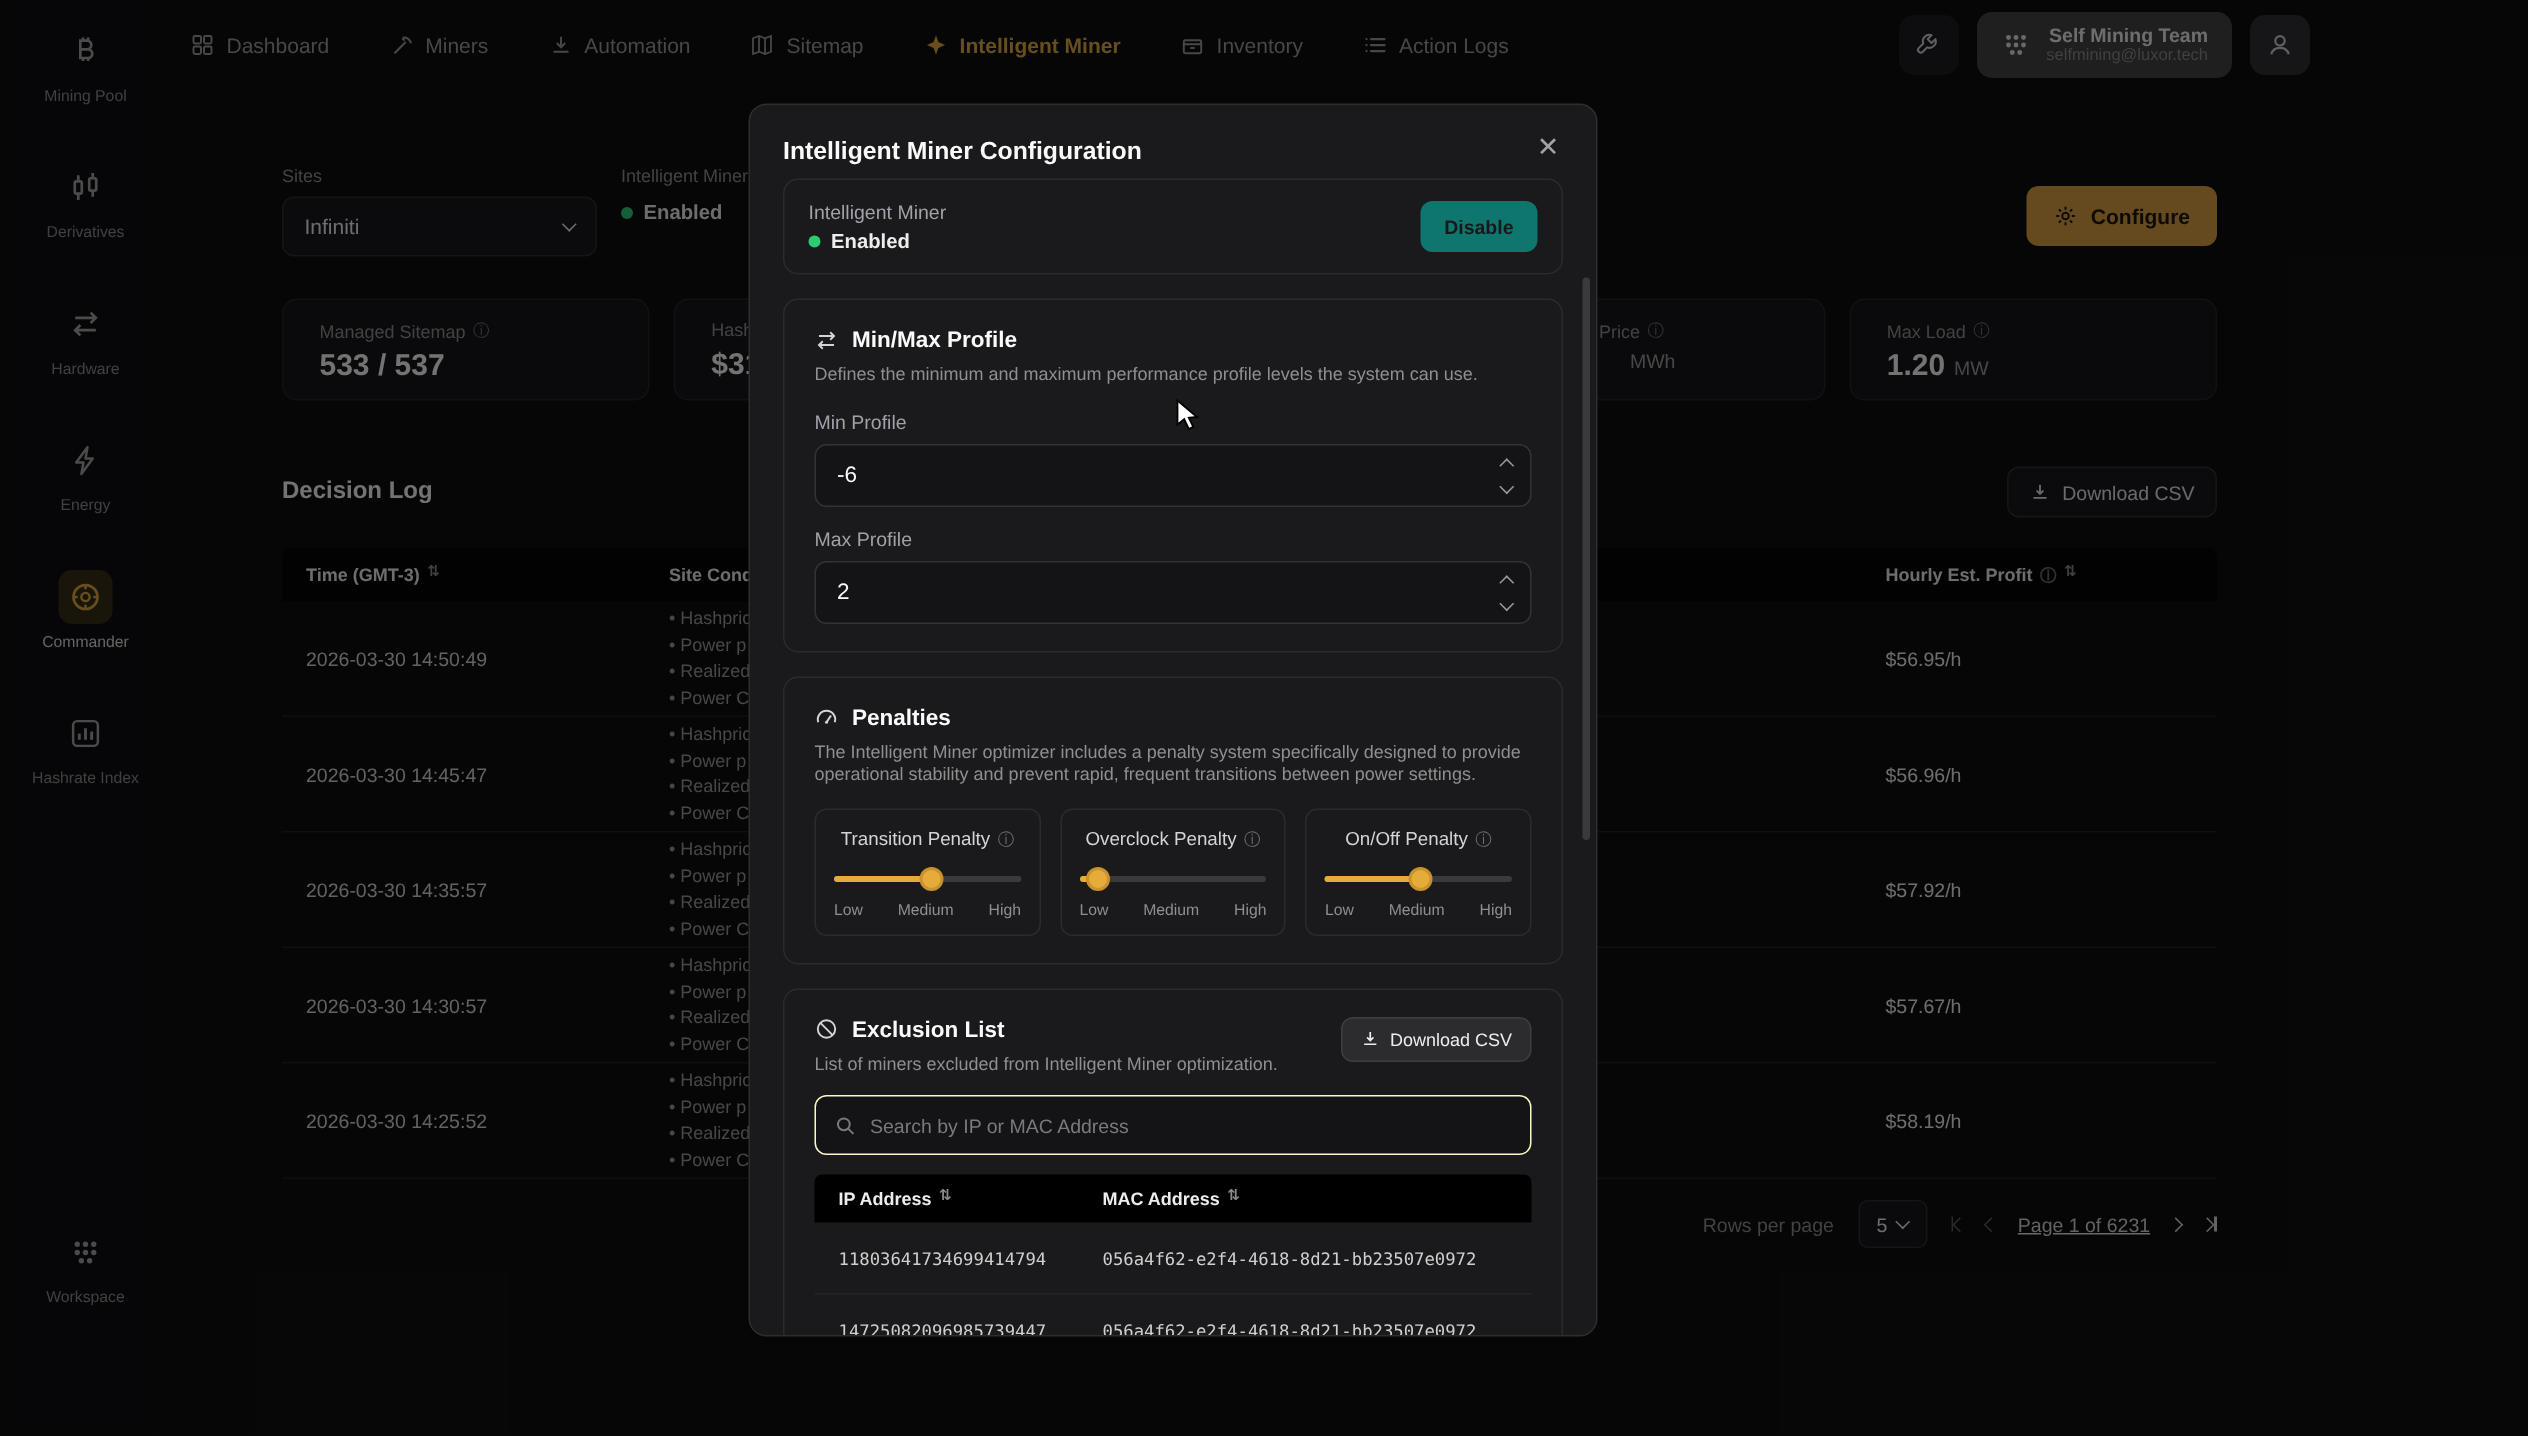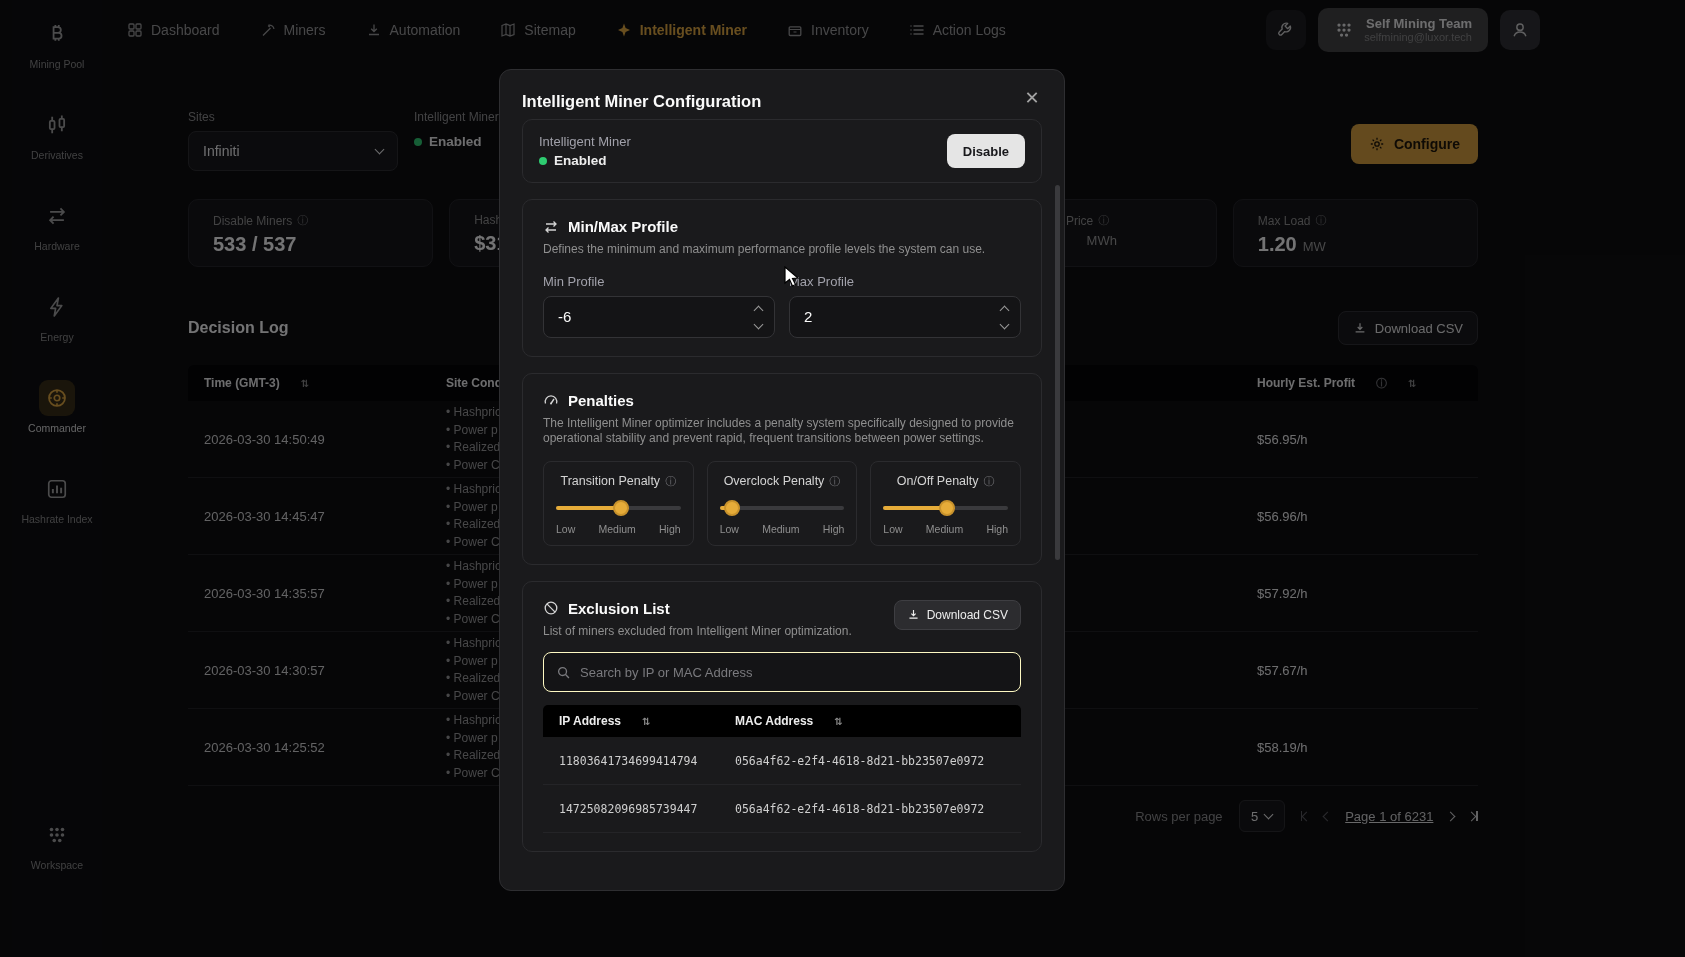--- a/index.html
+++ b/index.html
@@ -59,21 +59,21 @@
   .log-head { margin-top:44px; display:flex; align-items:center; justify-content:space-between; }
   .log-title { font-size:16px; font-weight:700; color:#fafafa; }
   .btn-dark { height:34px; padding:0 14px; background:#161618; border:1px solid #2e2e31; border-radius:8px;
     color:#e5e5e5; font-size:13px; display:flex; align-items:center; gap:8px; cursor:pointer; font-family:inherit; }
   .btn-dark svg { width:14px; height:14px; }
 
   .table { margin-top:20px; }
   .t-head { display:grid; grid-template-columns:250px 1fr 224px; background:#000; height:36px; align-items:center;
     border-radius:6px 6px 0 0; font-size:12px; font-weight:700; color:#ededed; }
   .t-head .c1 { padding-left:16px; } .t-head .c2 { padding-left:8px; } .t-head .c3 { padding-left:3px; }
-  .hcell { display:flex; align-items:center; gap:21px; cursor:pointer; }
+  .hcell { display:flex; gap:5px; cursor:pointer; }
   .t-row { display:grid; grid-template-columns:250px 1fr 224px; align-items:center; height:77px; border-bottom:1px solid #1d1d20; }
   .t-row .c1 { padding-left:16px; font-size:13px; color:#d4d4d4; }
   .t-row .c2 { padding-left:8px; }
   .t-row .c3 { padding-left:3px; font-size:13px; color:#ededed; }
   .bullets { list-style:none; }
   .bullets li { font-size:12px; color:#9a9a9a; line-height:17.5px; }
   .bullets li::before { content:"• "; color:#9a9a9a; }
 
   .pagination { margin-top:12px; display:flex; align-items:center; justify-content:flex-end; gap:16px; height:36px; }
   .rows-label { font-size:13px; color:#8f8f8f; }
@@ -93,27 +93,27 @@
   
   .overlay { position:absolute; inset:0; background:rgba(4,4,5,0.55); z-index:10; }
   .modal { position:absolute; left:499px; top:69px; width:566px; height:822px; background:#1a1a1c;
     border:1px solid #2e2e31; border-radius:12px; padding:22px; z-index:20; overflow:hidden; }
   .modal-title { font-size:16.5px; font-weight:700; color:#fafafa; }
   .modal-close { position:absolute; right:20px; top:16px; width:24px; height:24px; color:#a3a3a3; font-size:18px;
     display:flex; align-items:center; justify-content:center; cursor:pointer; background:none; border:none; font-family:inherit; }
   .mbox { border:1px solid #2b2b2e; border-radius:10px; }
   .m-status { margin-top:8px; height:64px; padding:0 16px; display:flex; align-items:center; justify-content:space-between; }
   .m-status-label { font-size:13px; color:#a1a1aa; margin-bottom:4px; }
-  .btn-light { height:34px; padding:0 16px; background:#e5e5e5; color:#18181b; border:none; border-radius:8px;
+  .btn-light { height:34px; padding:0 16px; background:#0f766e; color:#18181b; border:none; border-radius:8px;
     font-size:13px; font-weight:600; cursor:pointer; font-family:inherit; }
   .m-section { margin-top:16px; padding:18px 20px; }
   .m-sec-title { display:flex; align-items:center; gap:9px; font-size:15px; font-weight:700; color:#fafafa; }
   .m-sec-title svg { width:16px; height:16px; color:#d4d4d4; }
   .m-desc { margin-top:7px; font-size:12px; color:#8f8f8f; line-height:15.5px; }
-  .profile-grid { margin-top:16px; display:grid; grid-template-columns:1fr 1fr; gap:14px; }
+  .profile-grid { margin-top:16px; display:grid; grid-template-columns:1fr; gap:14px; }
   .in-label { font-size:13px; color:#a1a1aa; }
   .num-input { margin-top:7px; position:relative; height:42px; background:#141416; border:1px solid #333336; border-radius:8px; }
   .num-value { line-height:40px; padding-left:14px; font-size:15px; color:#fafafa; }
   .stepper { position:absolute; right:10px; top:5px; display:flex; flex-direction:column; gap:6px; align-items:center; }
   .step-btn { color:#9a9a9a; cursor:pointer; line-height:0; background:none; border:none; padding:2px; }
   .pen-grid { margin-top:14px; display:grid; grid-template-columns:repeat(3,1fr); gap:13px; }
   .pen-card { border:1px solid #2b2b2e; border-radius:8px; padding:12px 12px 10px; }
   .pen-title { font-size:12.5px; color:#d4d4d4; display:flex; align-items:center; justify-content:center; gap:5px; }
   .slider { position:relative; height:16px; margin-top:11px; }
   .track { position:absolute; left:0; right:0; top:6px; height:4px; background:#3a3a3d; border-radius:2px; }
@@ -336,21 +336,21 @@
             <path d="M8 1.8v2M8 12.2v2M1.8 8h2M12.2 8h2M3.6 3.6L5 5M11 11l1.4 1.4M12.4 3.6L11 5M5 11l-1.4 1.4" stroke="currentColor" stroke-width="1.3"></path>
           </svg>
         </span>
       <span>Configure</span>
     </button>
   </div>
 
   <div class="stats-row">
     <div class="stat-card">
       <div class="stat-label">
-          <span>Disable Miners</span>
+          <span>Managed Sitemap</span>
           <span class="info">ⓘ</span>
         </div>
       <div class="stat-value">
           <span>533 / 537</span>
           <span class="unit"></span>
         </div>
     </div>
     <div class="stat-card">
       <div class="stat-label">
           <span>Hashp</span>

